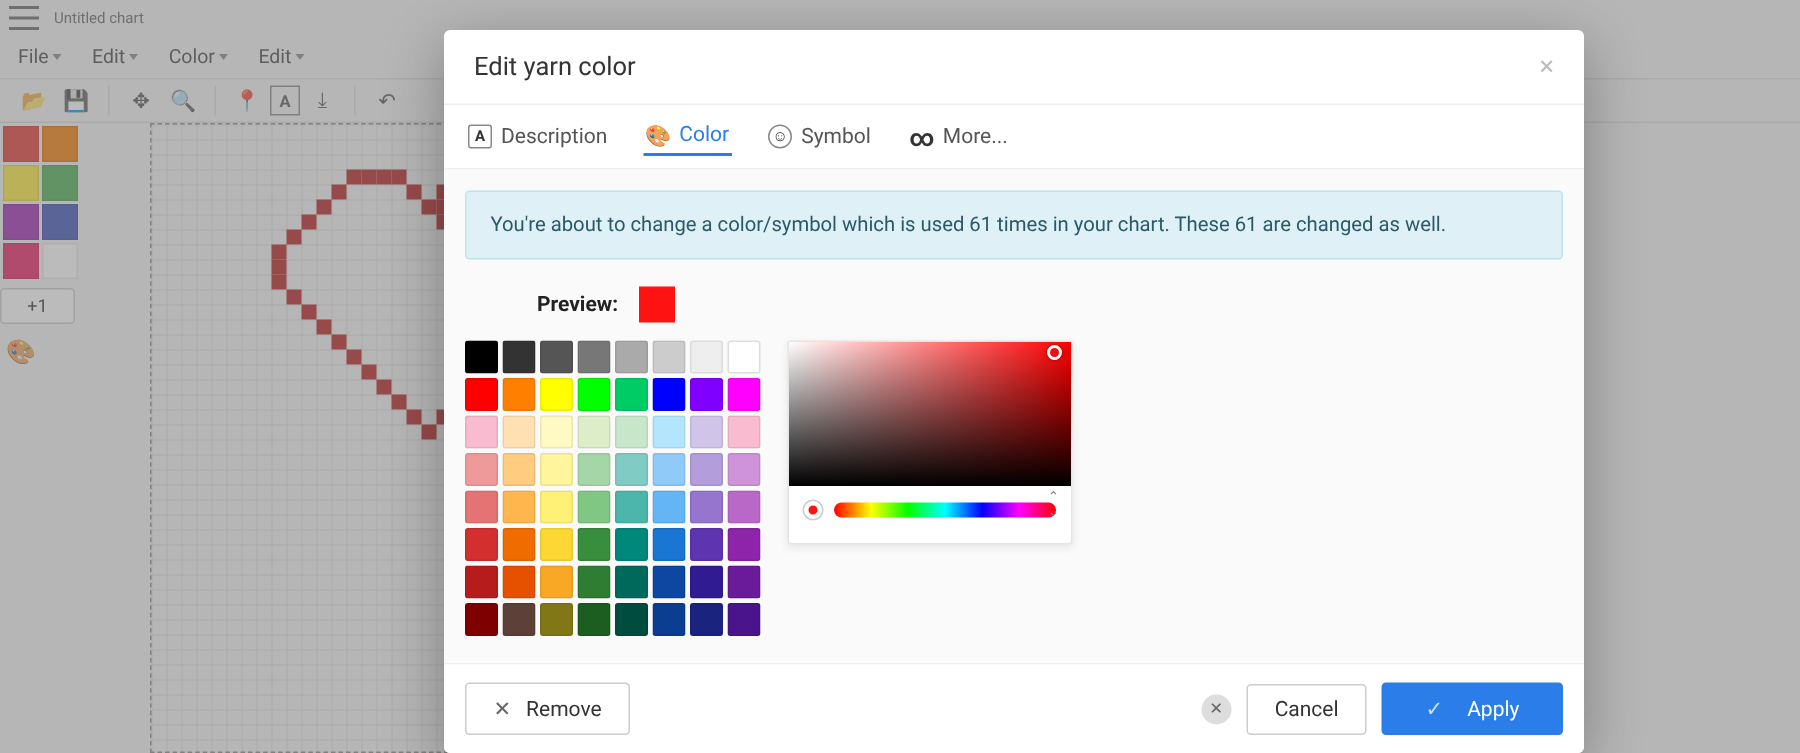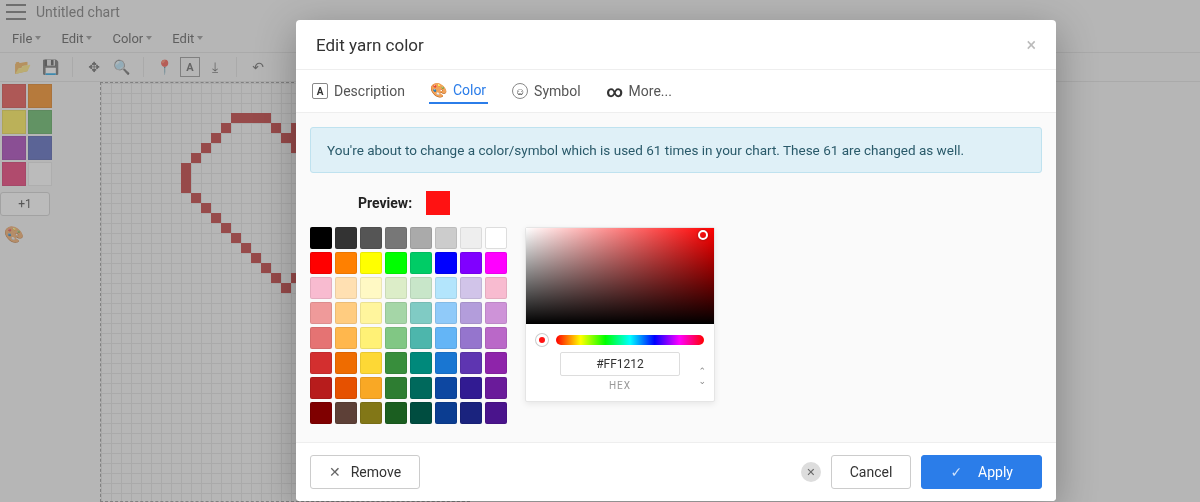--- a/index.html
+++ b/index.html
@@ -1,19 +1,19 @@
 <!DOCTYPE html>
 <html><head>
 <meta charset="utf-8">
 <style>
   * { box-sizing: border-box; margin: 0; padding: 0; font-family: -apple-system, BlinkMacSystemFont, "Segoe UI", Roboto, Helvetica, Arial, sans-serif; }
   body { width: 1200px; height: 502px; overflow: hidden; background: #f5f5f5; position: relative; }
 
   
-  .topbar { display:flex; align-items:center; height:24px; padding:0 6px; font-size:14px; color:#666; }
+  .topbar { display:flex; align-items:center; height:24px; padding:0 6px; font-size:10px; color:#666; }
   .hamburger { width:20px; height:16px; display:inline-flex; flex-direction:column; justify-content:space-between; margin-right:10px; }
   .hamburger span { height:2px; background:#666; }
   .menubar { display:flex; align-items:center; gap:20px; height:28px; padding:0 12px; font-size:13px; color:#444; }
   .menubar .menu-item { display:flex; align-items:center; gap:3px; cursor:pointer; }
   .caret-down { width:0; height:0; border-left:3px solid transparent; border-right:3px solid transparent; border-top:4px solid #888; }
 
   .toolbar { display:flex; align-items:center; gap:2px; height:30px; padding:0 10px; border-top:1px solid #ddd; border-bottom:1px solid #ddd; }
   .toolbar .tbtn { width:26px; height:24px; display:flex; align-items:center; justify-content:center; color:#555; font-size:14px; }
   .toolbar .sep { width:1px; height:20px; background:#ddd; margin:0 6px; }
 
@@ -301,24 +301,20 @@
         </div>
 
       <div class="custom-picker">
         <div class="sat">
           <span class="cursor"></span>
         </div>
         <div class="hue-row">
           <span class="hue-dot"></span>
           <span class="hue"></span>
         </div>
-        <div class="hex-row">
-          <input type="text" value="#FF1212" style="">
-          <span class="lbl">HEX</span>
-        </div>
         <div class="spinner">
             <span>⌃</span>
             <span>⌄</span>
           </div>
       </div>
     </div>
   </div>
   <div class="modal-footer">
     <button class="btn">
       <span class="x">✕</span>

